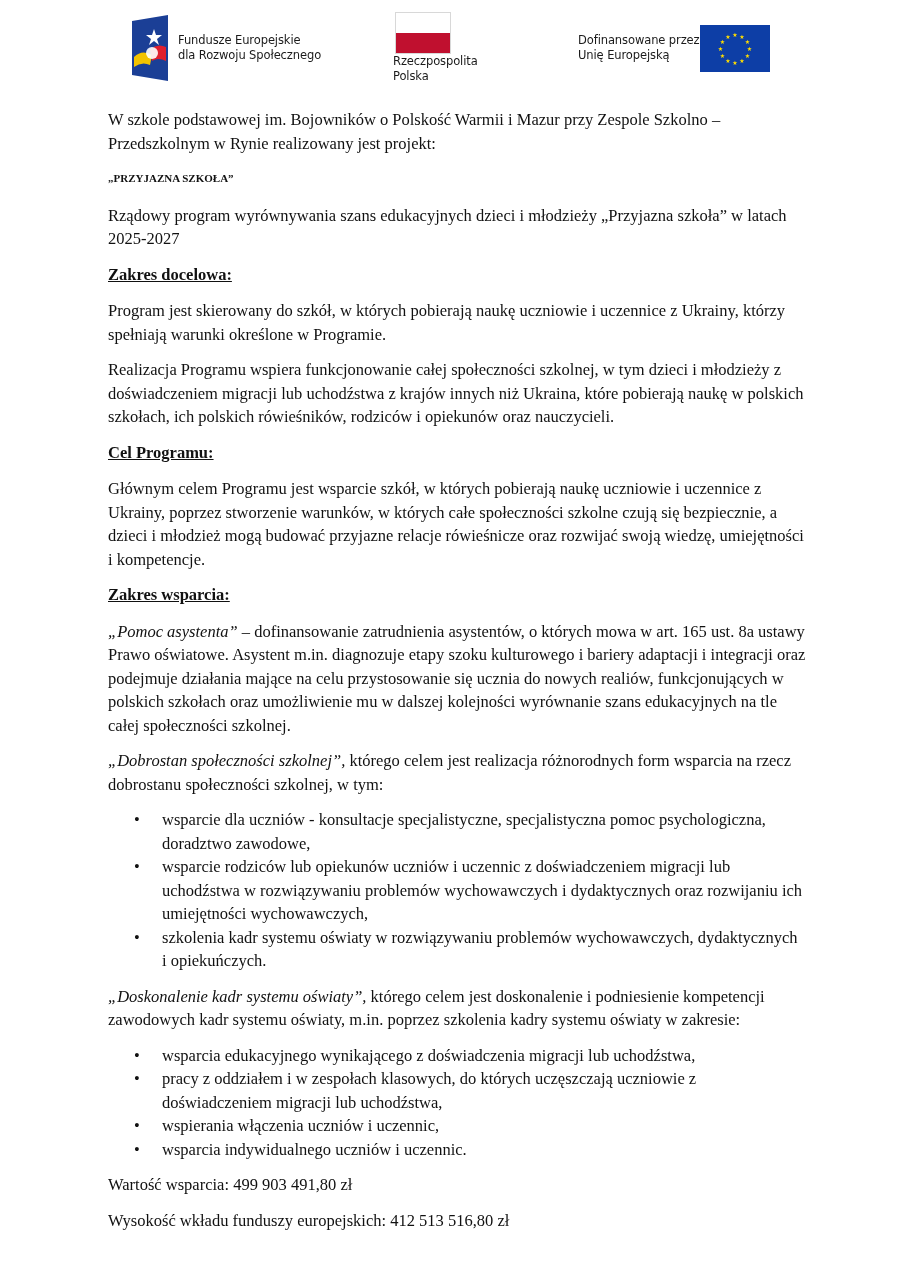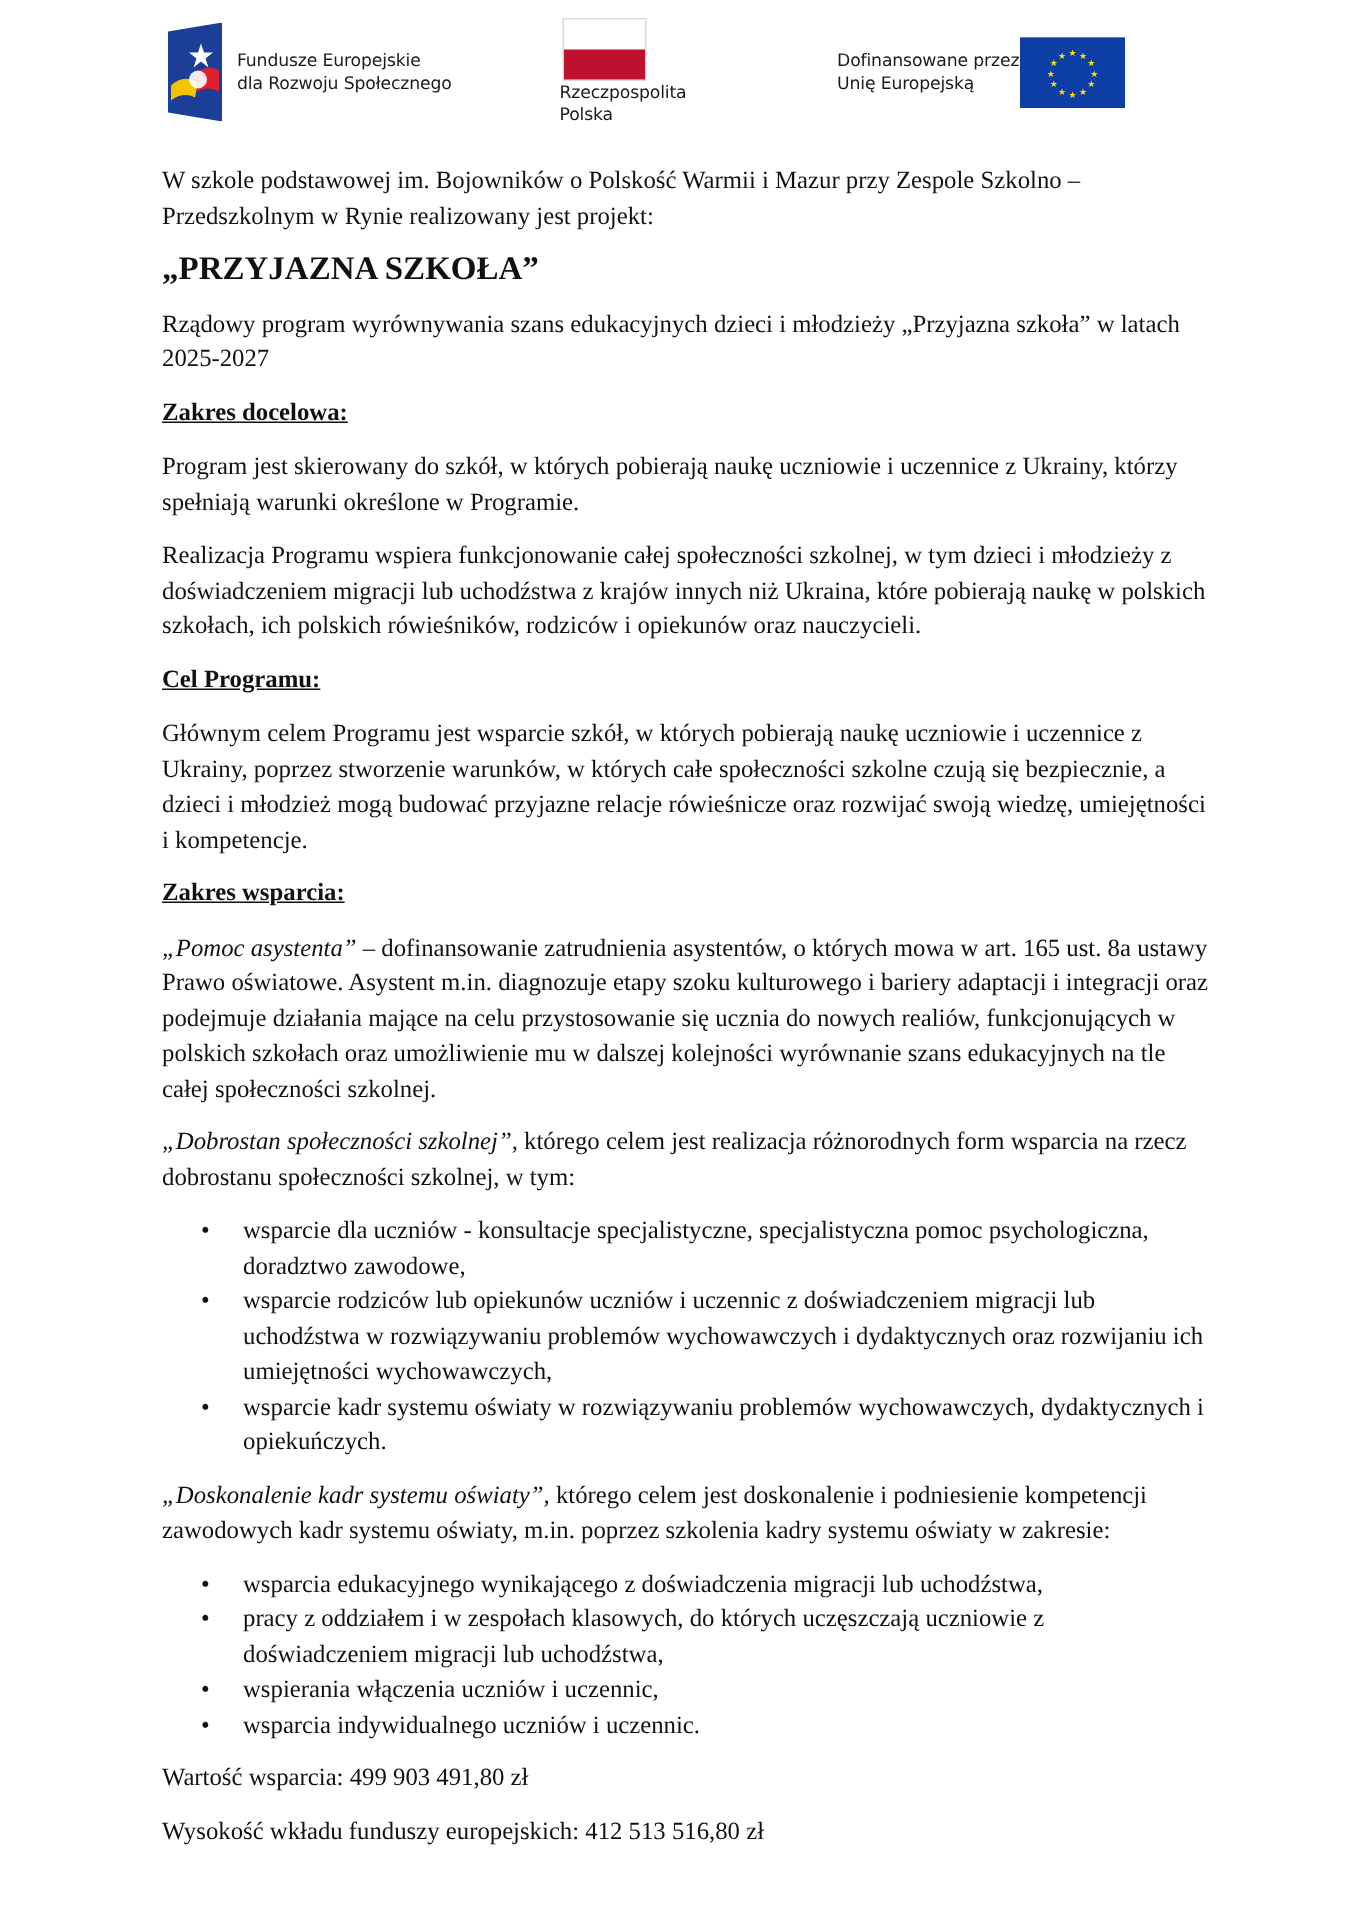--- a/index.html
+++ b/index.html
@@ -1,33 +1,33 @@
 <!DOCTYPE html>
 <html><head>
   <meta charset="utf-8">
   <style>
     html, body { margin: 0; padding: 0; background: #ffffff; }
     body { width: 905px; height: 1280px; position: relative; overflow: hidden; color: #111111; }
-    .logos { position: absolute; top: 12px; left: 112px; width: 665px; height: 72px; }
+    .logos { position: absolute; top: 12px; left: 132px; width: 665px; height: 72px; }
     .logo { position: absolute; top: 0; height: 72px; display: flex; align-items: center; }
     .logo-text { font-family: "DejaVu Sans", sans-serif; font-size: 11.5px; line-height: 15px; color: #1a1a1a; letter-spacing: -0.1px; }
     .fe { left: 0; }
     .fe .logo-text { margin-left: 10px; }
     .pl { left: 237px; flex-direction: column; }
     .pl-flag { width: 54px; height: 46px; border: 1px solid #d8d8d8; display: flex; flex-direction: column; }
     .pl-flag .w { flex: 1; background: #ffffff; }
     .pl-flag .r { flex: 1; background: #c0102f; }
     .pl .logo-text { margin-left: 24px; }
     .eu { left: 446px; }
     .eu .logo-text { text-align: left; }
     .eu-flag { width: 70px; height: 47px; background: #0d3ea6; position: relative; }
 
     .doc { position: absolute; top: 108px; left: 108px; width: 700px; font-family: "Liberation Serif", serif; font-size: 16.5px; line-height: 23.5px; color: #111; }
     .doc p { margin: 0 0 12px 0; }
-    .doc .title { font-weight: bold; font-size: 22px; margin-bottom: 13px; }
+    .doc .title { font-weight: bold; font-size: 11px; margin-bottom: 13px; }
     .doc .heading { font-weight: bold; text-decoration: underline; margin-bottom: 13px; }
     .doc ul { margin: 0 4px 12px 0; padding: 0 0 0 54px; list-style: none; }
     .doc li { position: relative; }
     .doc li::before { content: "•"; position: absolute; left: -28px; }
     .doc i { font-style: italic; }
     .doc b { font-weight: normal; }
   </style>
 </head>
 <body>
 
@@ -92,21 +92,21 @@
   <p class="heading">Cel Programu:</p>
   <p>Głównym celem Programu jest wsparcie szkół, w których pobierają naukę uczniowie i uczennice z Ukrainy, poprzez stworzenie warunków, w których całe społeczności szkolne czują się bezpiecznie, a dzieci i młodzież mogą budować przyjazne relacje rówieśnicze oraz rozwijać swoją wiedzę, umiejętności i kompetencje.</p>
 
   <p class="heading">Zakres wsparcia:</p>
   <p><i>„Pomoc asystenta”</i><span> – dofinansowanie zatrudnienia asystentów, o których mowa w art. 165 ust. 8a ustawy Prawo oświatowe. Asystent m.in. diagnozuje etapy szoku kulturowego i bariery adaptacji i integracji oraz podejmuje działania mające na celu przystosowanie się ucznia do nowych realiów, funkcjonujących w polskich szkołach oraz umożliwienie mu w dalszej kolejności wyrównanie szans edukacyjnych na tle całej społeczności szkolnej.</span></p>
 
   <p><i>„Dobrostan społeczności szkolnej”,</i><span> którego celem jest realizacja różnorodnych form wsparcia na rzecz dobrostanu społeczności szkolnej, w tym:</span></p>
   <ul>
     <li>wsparcie dla uczniów - konsultacje specjalistyczne, specjalistyczna pomoc psychologiczna, doradztwo zawodowe,</li>
     <li>wsparcie rodziców lub opiekunów uczniów i uczennic z doświadczeniem migracji lub uchodźstwa w rozwiązywaniu problemów wychowawczych i dydaktycznych oraz rozwijaniu ich umiejętności wychowawczych,</li>
-    <li>wsparcie kadr systemu oświaty w rozwiązywaniu problemów wychowawczych, dydaktycznych i opiekuńczych.</li>
+    <li>szkolenia kadr systemu oświaty w rozwiązywaniu problemów wychowawczych, dydaktycznych i opiekuńczych.</li>
   </ul>
 
   <p><i>„Doskonalenie kadr systemu oświaty”,</i><span> którego celem jest doskonalenie i podniesienie kompetencji zawodowych kadr systemu oświaty, m.in. poprzez szkolenia kadry systemu oświaty w zakresie:</span></p>
   <ul>
     <li>wsparcia edukacyjnego wynikającego z doświadczenia migracji lub uchodźstwa,</li>
     <li>pracy z oddziałem i w zespołach klasowych, do których uczęszczają uczniowie z doświadczeniem migracji lub uchodźstwa,</li>
     <li>wspierania włączenia uczniów i uczennic,</li>
     <li>wsparcia indywidualnego uczniów i uczennic.</li>
   </ul>
 

